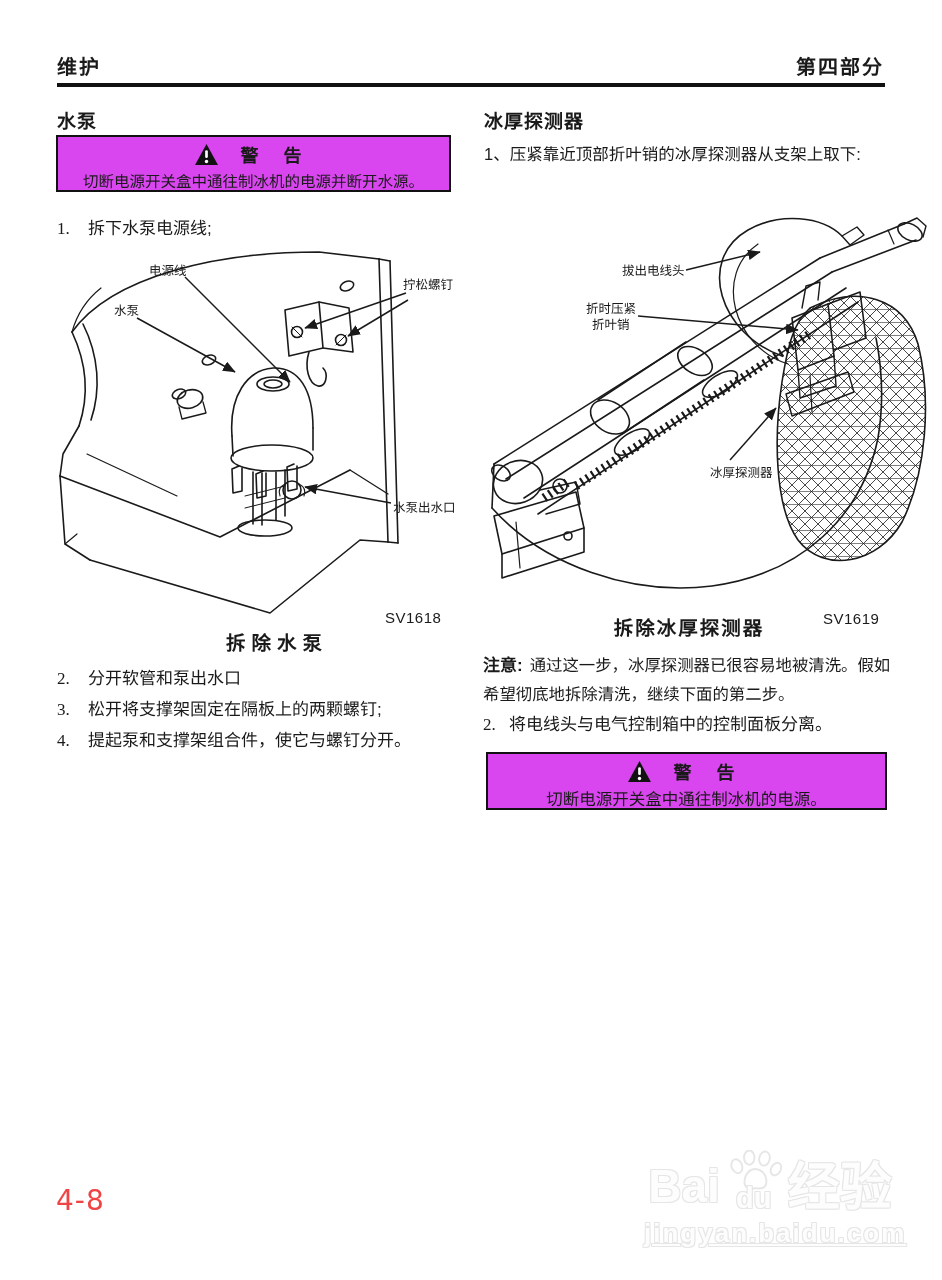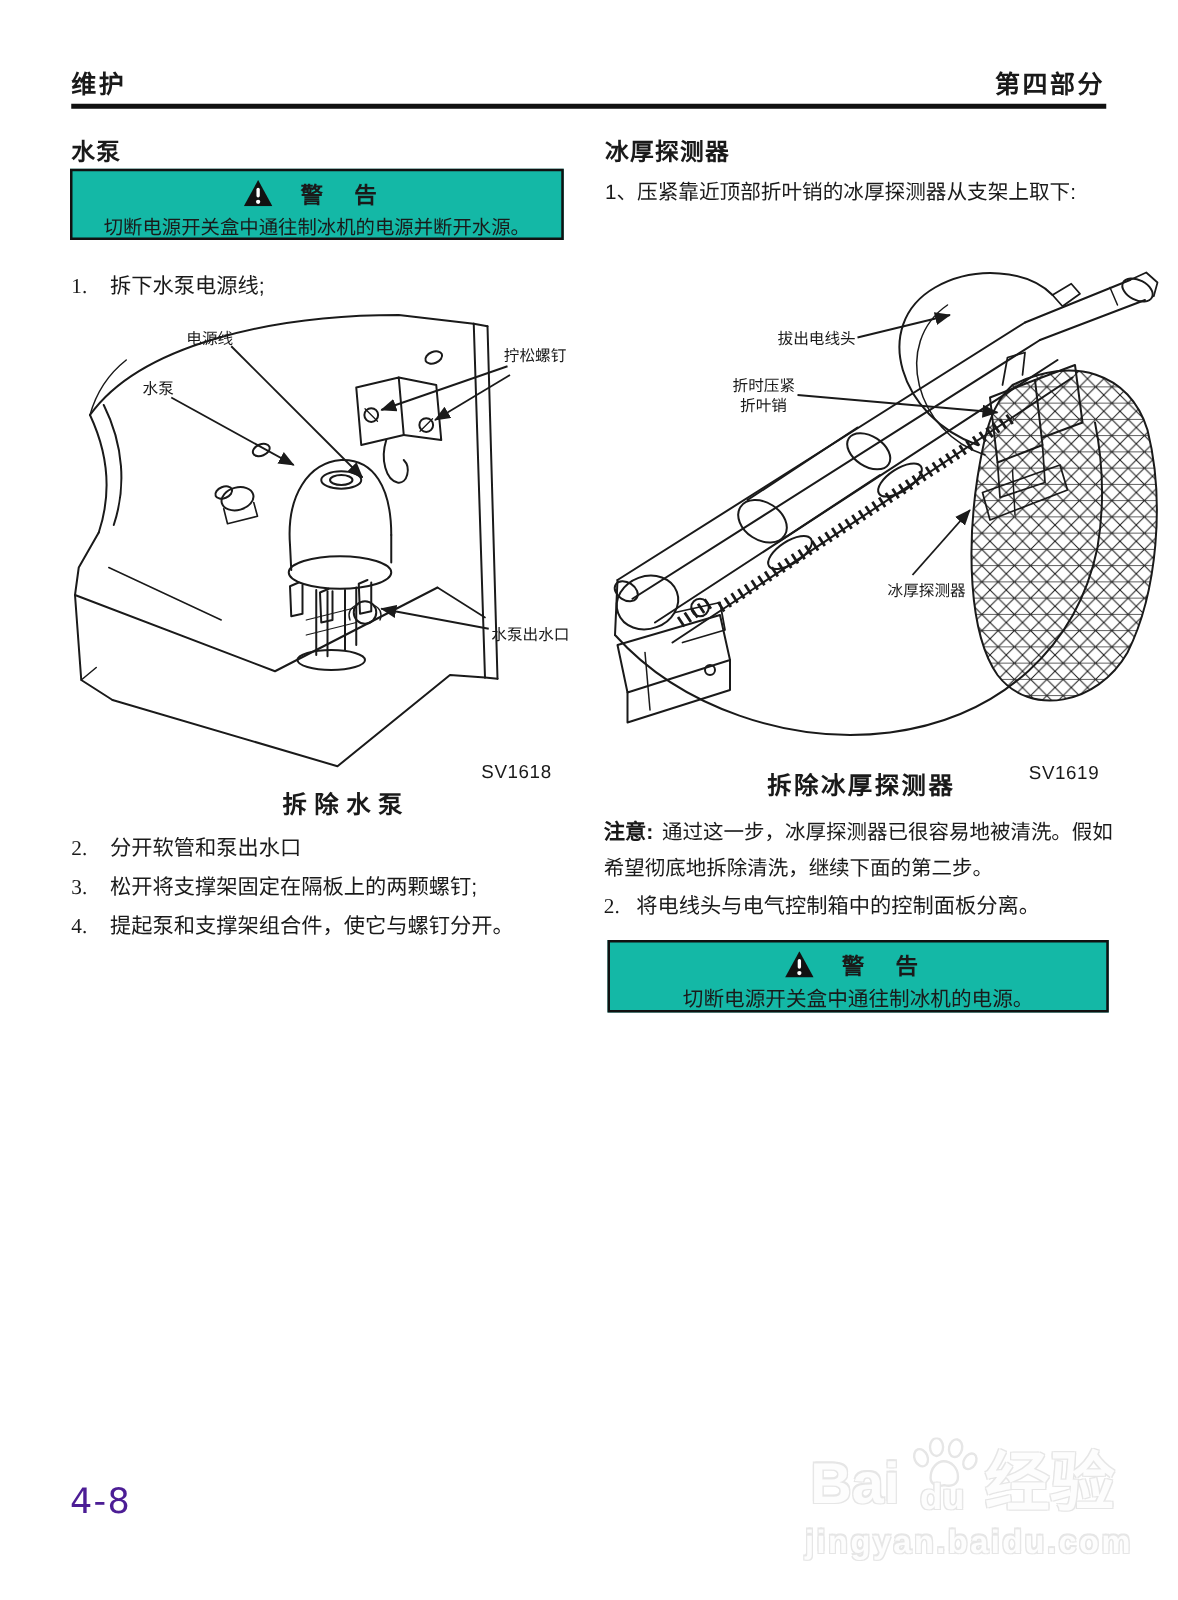--- a/index.html
+++ b/index.html
@@ -13,21 +13,21 @@
 
   
   .hdr-title { font-size:20px; font-weight:bold; letter-spacing:2px; }
   .hdr-rule { left:57px; right:57px; top:83px; height:4px; background:#111; }
 
   
   .sec-title { font-size:19px; font-weight:bold; letter-spacing:1px; }
   .underlined { border-bottom:2px solid #111; padding-bottom:2px; }
 
   
-  .warnbox { border:2px solid #111; background:#14b8a6; text-align:center; }
+  .warnbox { border:2px solid #111; background:#d946ef; text-align:center; }
   .warn-head { display:flex; justify-content:center; align-items:center; gap:12px; margin-top:5px; height:24px; }
   .warn-title { font-size:18px; font-weight:bold; letter-spacing:10px; text-indent:10px; }
   .warn-body { font-size:15.5px; margin-top:3px; }
   .warnbox.right .warn-body { font-size:16.5px;font-family:Liberation Mono, monospace; }
 
   
   .step { display:flex; font-size:17px; line-height:30px; }
   .step .num { width:31px; flex:0 0 31px; font-family:"Liberation Serif","DejaVu Serif",serif; font-size:17px; }
   .steps .step { margin-bottom:1px; }
   .plain-line { font-size:16.5px; line-height:26px; }
@@ -36,32 +36,32 @@
   .fig-svg { position:absolute; }
   .fig-label text { fill:#1a1a1a; font-family:"Liberation Sans","DejaVu Sans",sans-serif; }
   .fig-id { font-size:15px; letter-spacing:0.5px; }
   .fig-caption { font-size:19.5px; font-weight:bold; letter-spacing:6px; text-align:center; }
 
   
   .note { font-size:16.4px; line-height:29px; }
   .note .note-label { font-weight:bold; font-size:17px; margin-right:7px; }
 
   
-  .page-num { font-size:28px; color:#4c1d95; font-family:"DejaVu Sans","Liberation Sans",sans-serif; letter-spacing:1px; }
+  .page-num { font-size:28px; color:#ef4444; font-family:"DejaVu Sans","Liberation Sans",sans-serif; letter-spacing:1px; }
 
   
   .wm { text-align:center; width:252px; font-weight:bold; }
   .wm-outline { color:#fdfdfd;
     text-shadow:-1px -1px 0 #e6e6e6, 1px -1px 0 #e6e6e6, -1px 1px 0 #e6e6e6, 1px 1px 0 #e6e6e6; }
   .wm-row1 { display:flex; justify-content:center; align-items:flex-end; gap:3px; }
   .wm-bai { font-size:46px; line-height:40px; }
   .wm-paw { display:flex; flex-direction:column; align-items:center; width:62px;text-align:center; }
   .wm-du { font-size:29px; line-height:16px; }
   .wm-jy { font-size:52px; line-height:38px; }
-  .wm-url { font-size:26px; margin-top:12px; letter-spacing:2px; }
+  .wm-url { font-size:26px; margin-top:12px; letter-spacing:2px;text-decoration:underline; }
 </style>
 </head>
 <body>
 
 <div class="page">
 
   <div class="abs hdr-title" style="left:57px; top:51px;">维护</div>
   <div class="abs hdr-title" style="right:58px; top:51px;">第四部分</div>
   <div class="abs hdr-rule"></div>
 

